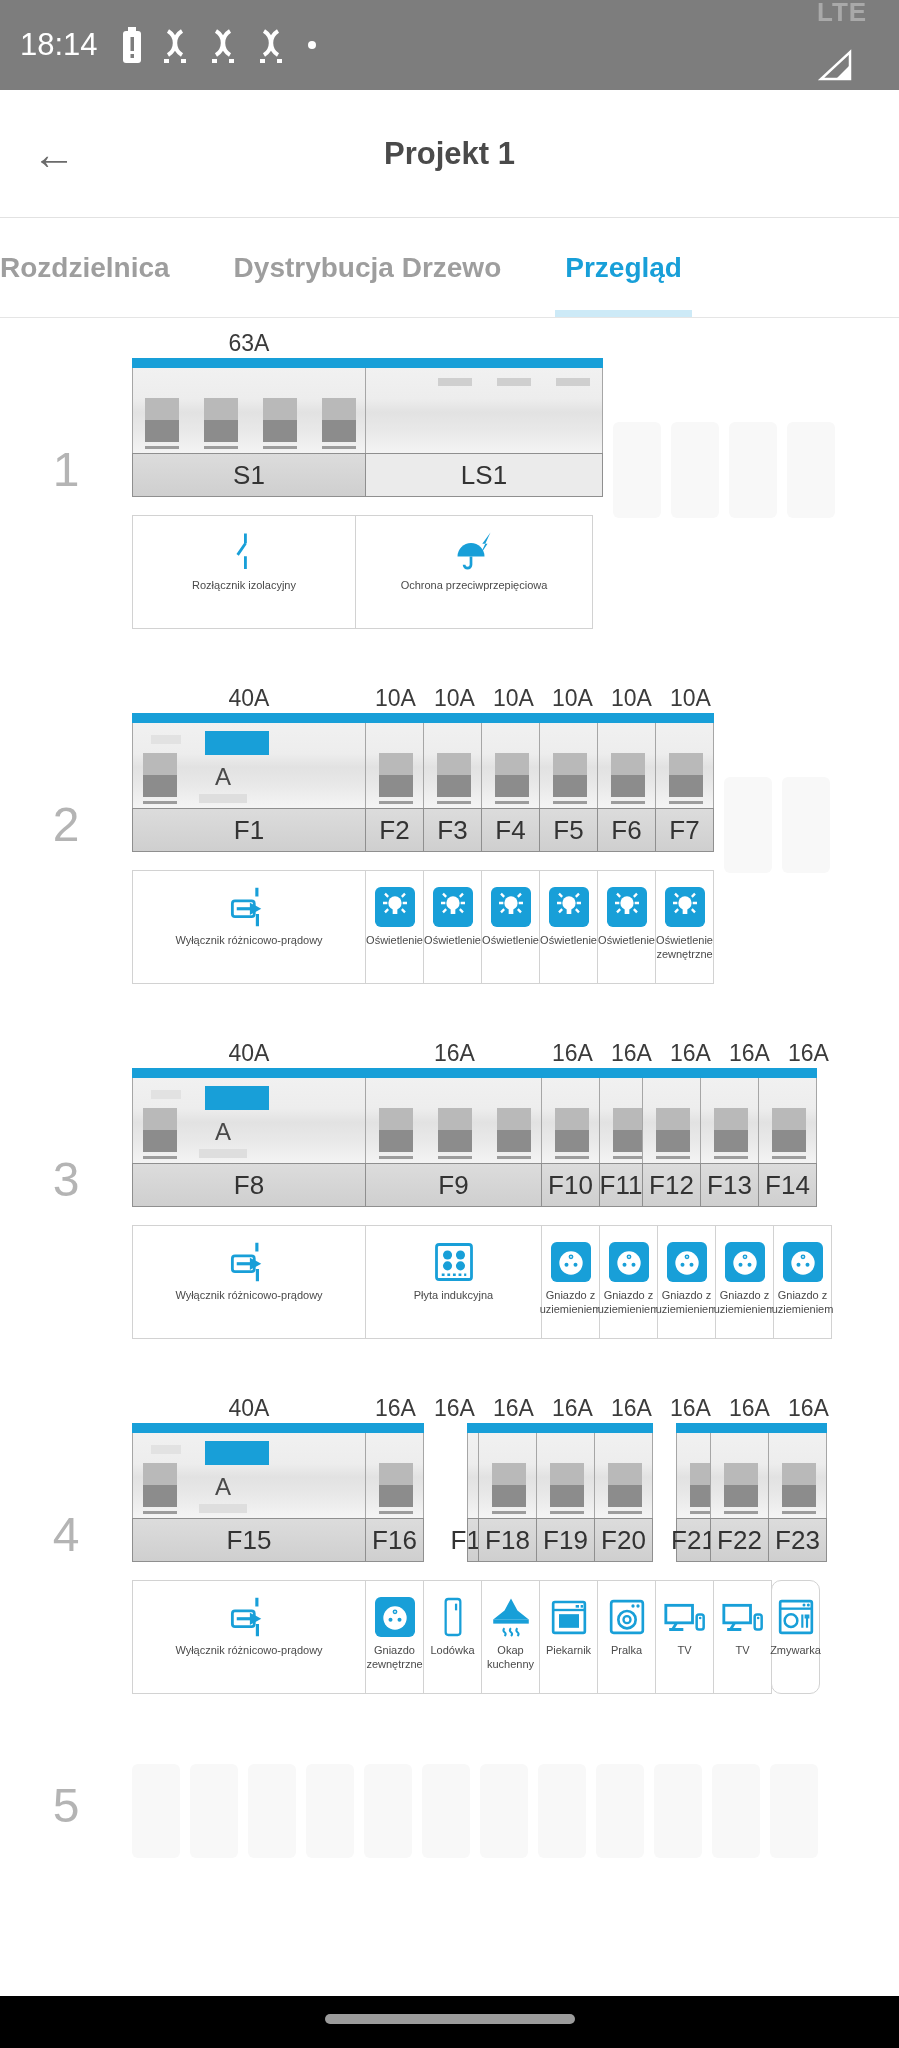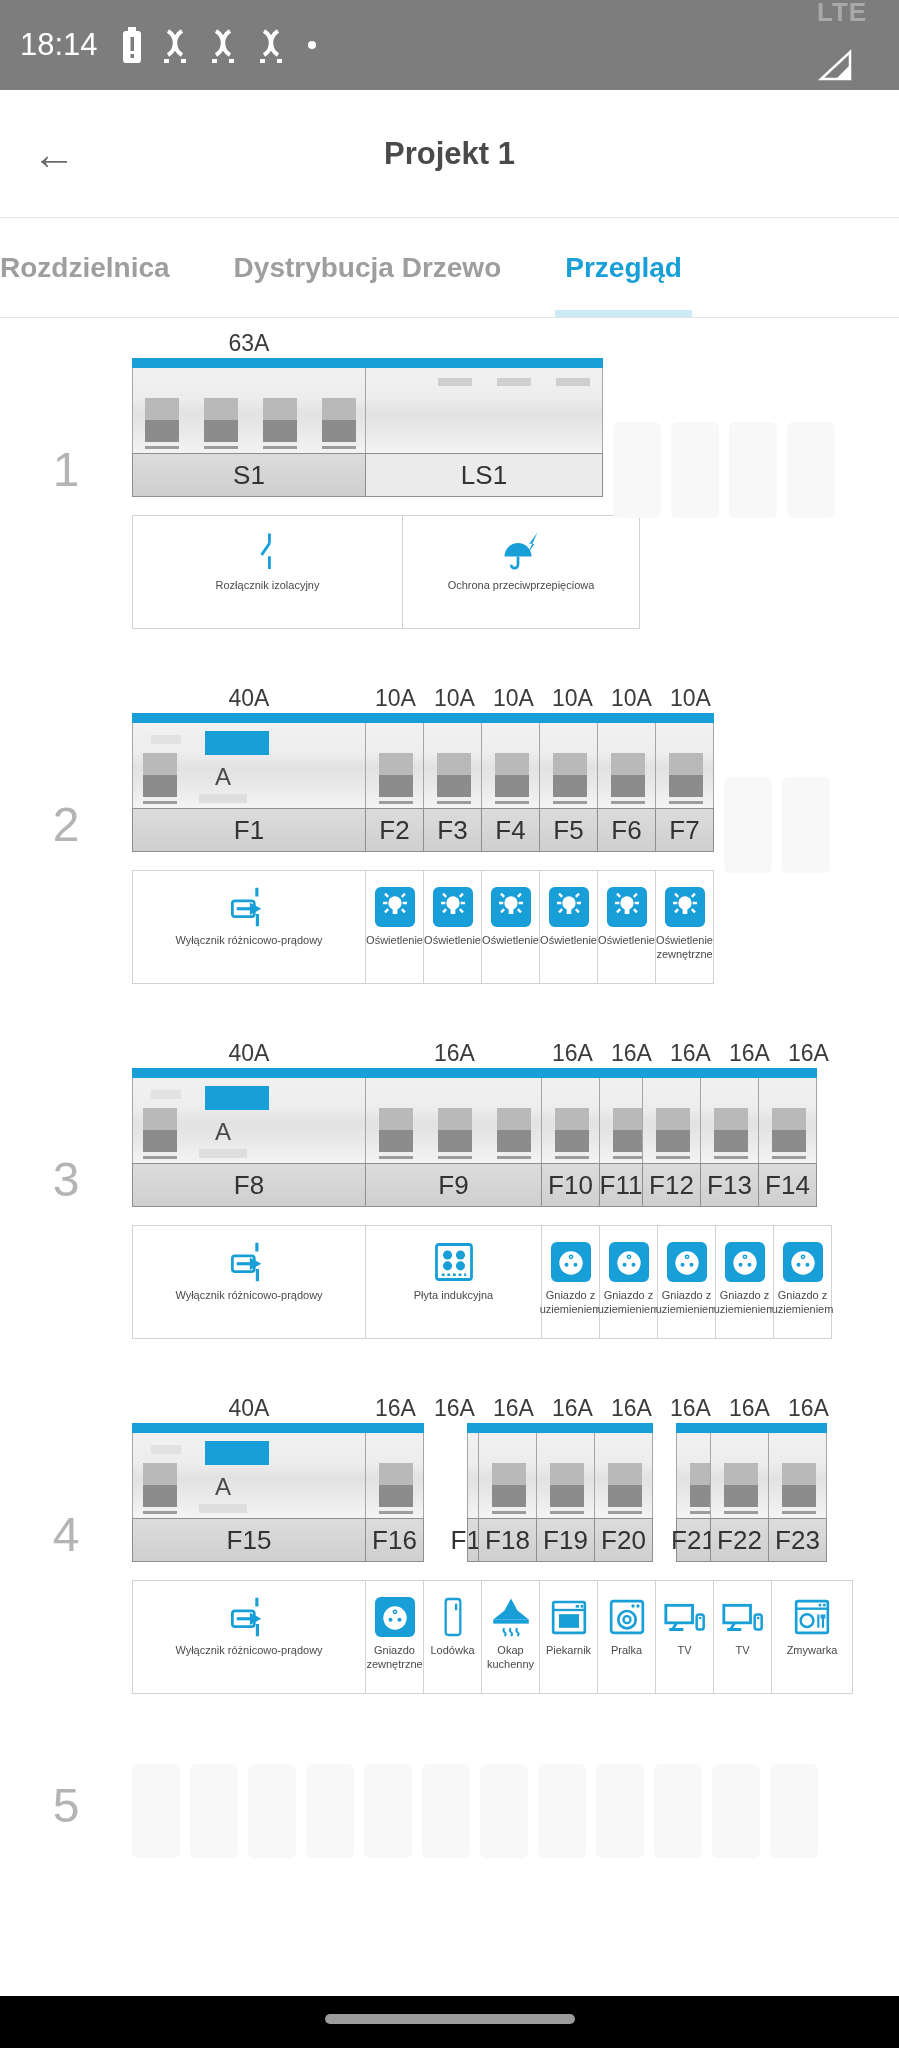--- a/index.html
+++ b/index.html
@@ -177,21 +177,21 @@
                 <div class="sdash" style="left: 190px;"></div>
               </div>
               <div class="dlabel">LS1</div>
             </div>
             <div class="ghost"></div>
             <div class="ghost"></div>
             <div class="ghost"></div>
             <div class="ghost"></div>
           </div>
           <div class="iconrow">
-            <div class="icell" style="width: 271px;">
+            <div class="icell" style="width: 224px;">
               <div class="ic">
                 <svg width="34" height="40" viewBox="0 0 24 28">
                   <path d="M13 1v7M13 8l-5.5 8M13 17v9" stroke="#189fd8" fill="none" stroke-width="2"></path>
                 </svg>
               </div>
               <div class="ilabel">Rozłącznik izolacyjny</div>
             </div>
             <div class="icell" style="width: 238px;">
               <div class="ic">
                 <svg width="42" height="40" viewBox="0 0 28 26">
@@ -705,21 +705,21 @@
               <div class="ic">
                 <svg width="46" height="40" viewBox="0 0 26 24">
                   <rect x="1.5" y="5" width="16" height="10.5" stroke="#189fd8" fill="none" stroke-width="1.7"></rect>
                   <path d="M8 15.5 5.5 19.5M3.5 19.5h8.5" stroke="#189fd8" fill="none" stroke-width="1.7"></path>
                   <rect x="20" y="10.5" width="4.2" height="9" rx="1.4" stroke="#189fd8" fill="none" stroke-width="1.5"></rect>
                   <circle cx="22.1" cy="12.6" r="0.8" fill="#189fd8"></circle>
                 </svg>
               </div>
               <div class="ilabel">TV</div>
             </div>
-            <div class="icell" style="width: 82px;">
+            <div class="icell" style="width: 49px; border-radius: 10px;">
               <div class="ic">
                 <svg width="40" height="40" viewBox="0 0 24 24">
                   <rect x="2.5" y="2.5" width="19" height="19" rx="1" stroke="#189fd8" fill="none" stroke-width="1.6"></rect>
                   <path d="M2.5 7h19" stroke="#189fd8" fill="none" stroke-width="1.4"></path>
                   <circle cx="16.8" cy="4.8" r="0.9" fill="#189fd8"></circle>
                   <circle cx="19.4" cy="4.8" r="0.9" fill="#189fd8"></circle>
                   <circle cx="9" cy="14.2" r="3.8" stroke="#189fd8" fill="none" stroke-width="1.5"></circle>
                   <path d="M15.8 10.5v8M18.6 10.5v8M17.8 10.5v2.4M19.4 10.5v2.4" stroke="#189fd8" fill="none" stroke-width="1.3"></path>
                 </svg>
               </div>

